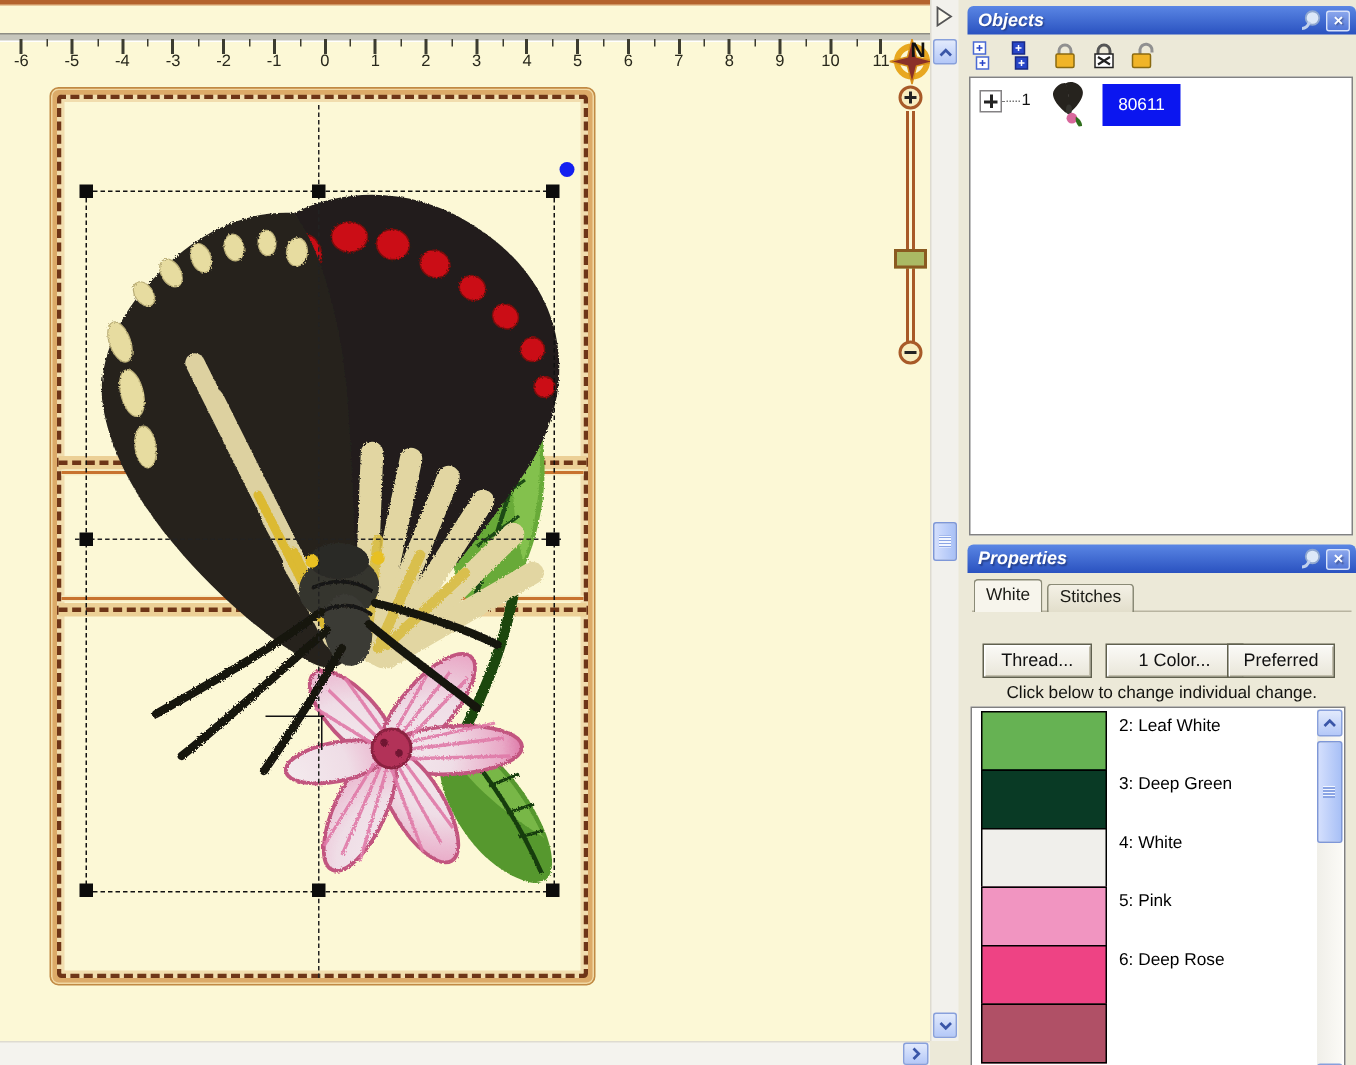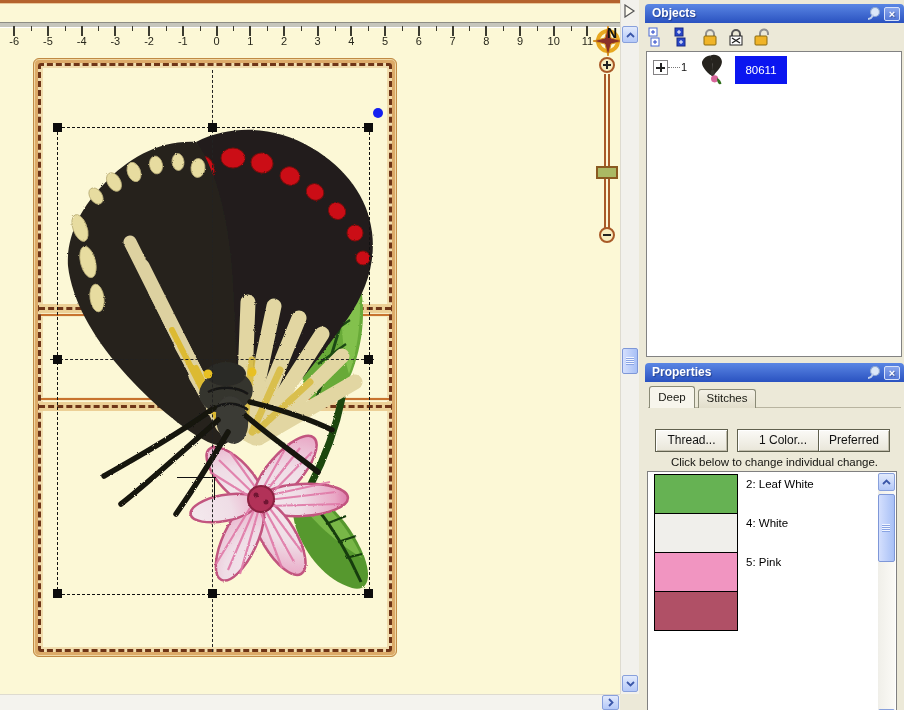--- a/index.html
+++ b/index.html
@@ -47,21 +47,21 @@
   .vsb{position:absolute;left:620px;top:0;width:18px;height:694px;background:#f2f1ec;border-left:1px solid #dedbd0;}
   .hsb{position:absolute;left:0;top:694px;width:620px;height:16px;background:#f4f3ee;border-top:1px solid #dedbd0;}
   .sb-corner{position:absolute;left:620px;top:694px;width:18px;height:16px;background:#ece9d8;}
   .sb-btn{position:absolute;width:16px;height:17px;background:linear-gradient(180deg,#e2eafc,#b4c8f8);border:1px solid #88a0dc;border-radius:2px;box-sizing:border-box;display:flex;align-items:center;justify-content:center;}
   .sb-thumb{position:absolute;background:linear-gradient(90deg,#d4dffd,#a8c0f6);border:1px solid #7e97d8;border-radius:2px;box-sizing:border-box;}
   .sb-thumb .grip{position:absolute;left:3px;top:50%;margin-top:-4px;width:8px;height:8px;background:repeating-linear-gradient(180deg,#f2f6ff 0 1px,#8aa4e4 1px 2px);}
   .expander{position:absolute;left:623px;top:4px;width:13px;height:14px;}
 
   
   .panel{position:absolute;left:645px;width:259px;}
-  .panel-title{position:relative;height:19px;background:linear-gradient(180deg,#5a86e4,#2a52c0);border-radius:4px 4px 0 0;color:#fff;font-size:12px;font-weight:bold;padding:2px 0 0 7px;box-sizing:border-box;text-shadow:1px 1px 1px rgba(0,0,30,.35);}
+  .panel-title{position:relative;height:19px;background:linear-gradient(180deg,#5a86e4,#2a52c0);border-radius:4px 4px 0 0;color:#fff;font-size:12px;font-weight:bold;padding:2px 0 0 7px;box-sizing:border-box;text-shadow:1px 1px 1px rgba(0,0,30,.35);font-style:italic;}
   .title-icons{position:absolute;right:4px;top:2px;display:flex;gap:3px;align-items:center;}
   .close-btn{width:16px;height:14px;background:linear-gradient(180deg,#8aa6ec,#5478d8);border:1px solid #d8e2fa;border-radius:2px;color:#fff;font-size:11px;font-weight:bold;line-height:12px;text-align:center;box-sizing:border-box;}
   .objects-toolbar{position:relative;height:28px;padding:4px 0 0 3px;box-sizing:border-box;display:flex;gap:6px;}
   .tb-icon{width:20px;height:20px;}
   .objects-list{position:relative;margin-left:1px;width:256px;height:306px;background:#fff;border:1px solid #828282;box-sizing:border-box;}
   .plusbox{position:absolute;left:6px;top:8px;width:15px;height:15px;border:1px solid #848284;background:#fff;box-sizing:border-box;}
   .plusbox .h{position:absolute;left:2px;top:6px;width:9px;height:1.6px;background:#222;}
   .plusbox .v{position:absolute;left:6px;top:2px;width:1.6px;height:9px;background:#222;}
   .tree-dots{position:absolute;left:21px;top:15px;width:12px;border-top:1px dotted #777;}
   .tree-num{position:absolute;left:34px;top:9px;font-size:11px;color:#111;}
@@ -414,40 +414,48 @@
         <svg width="16" height="15" viewBox="0 0 16 15">
           <circle cx="10" cy="6" r="4.5" fill="#dce8f8" stroke="#90a8d0" stroke-width="1.2"></circle>
           <path d="M3,13 Q6.5,13 8,8.5" stroke="#c0d0ec" stroke-width="2" fill="none"></path>
         </svg>
         <span class="close-btn">×</span>
       </span>
     </div>
     <div class="props-body">
       <div class="tabs-row">
         <div class="tabs-base"></div>
-        <div class="tab active">Deep</div>
+        <div class="tab active">White</div>
         <div class="tab inactive">Stitches</div>
       </div>
       <div class="xp-btn" style="left:10px;width:73px;">Thread...</div>
       <div class="xp-btn" style="left:92px;width:92px;">1 Color...</div>
       <div class="xp-btn" style="left:173px;width:72px;">Preferred</div>
       <div class="props-hint">Click below to change individual change.</div>
       <div class="color-list">
         <div class="color-rows">
             <div class="color-row">
     <div class="color-swatch" style="background: rgb(102, 178, 83);"></div>
     <div class="color-label">2: Leaf White</div>
   </div>
             <div class="color-row">
+    <div class="color-swatch" style="background: rgb(9, 58, 37);"></div>
+    <div class="color-label">3: Deep Green</div>
+  </div>
+            <div class="color-row">
     <div class="color-swatch" style="background: rgb(240, 239, 235);"></div>
     <div class="color-label">4: White</div>
   </div>
             <div class="color-row">
     <div class="color-swatch" style="background: rgb(241, 149, 193);"></div>
     <div class="color-label">5: Pink</div>
+  </div>
+            <div class="color-row">
+    <div class="color-swatch" style="background: rgb(238, 67, 132);"></div>
+    <div class="color-label">6: Deep Rose</div>
   </div>
             <div class="color-row">
     <div class="color-swatch" style="background: rgb(176, 80, 102);"></div>
 
   </div>
           </div>
         <div class="list-sb">
           <div class="sb-btn" style="top:0;">
             <svg width="9" height="6" viewBox="0 0 9 6">
                 <path d="M1 5 L4.5 1.5 L8 5" stroke="#3a56a8" stroke-width="1.8" fill="none"></path>

